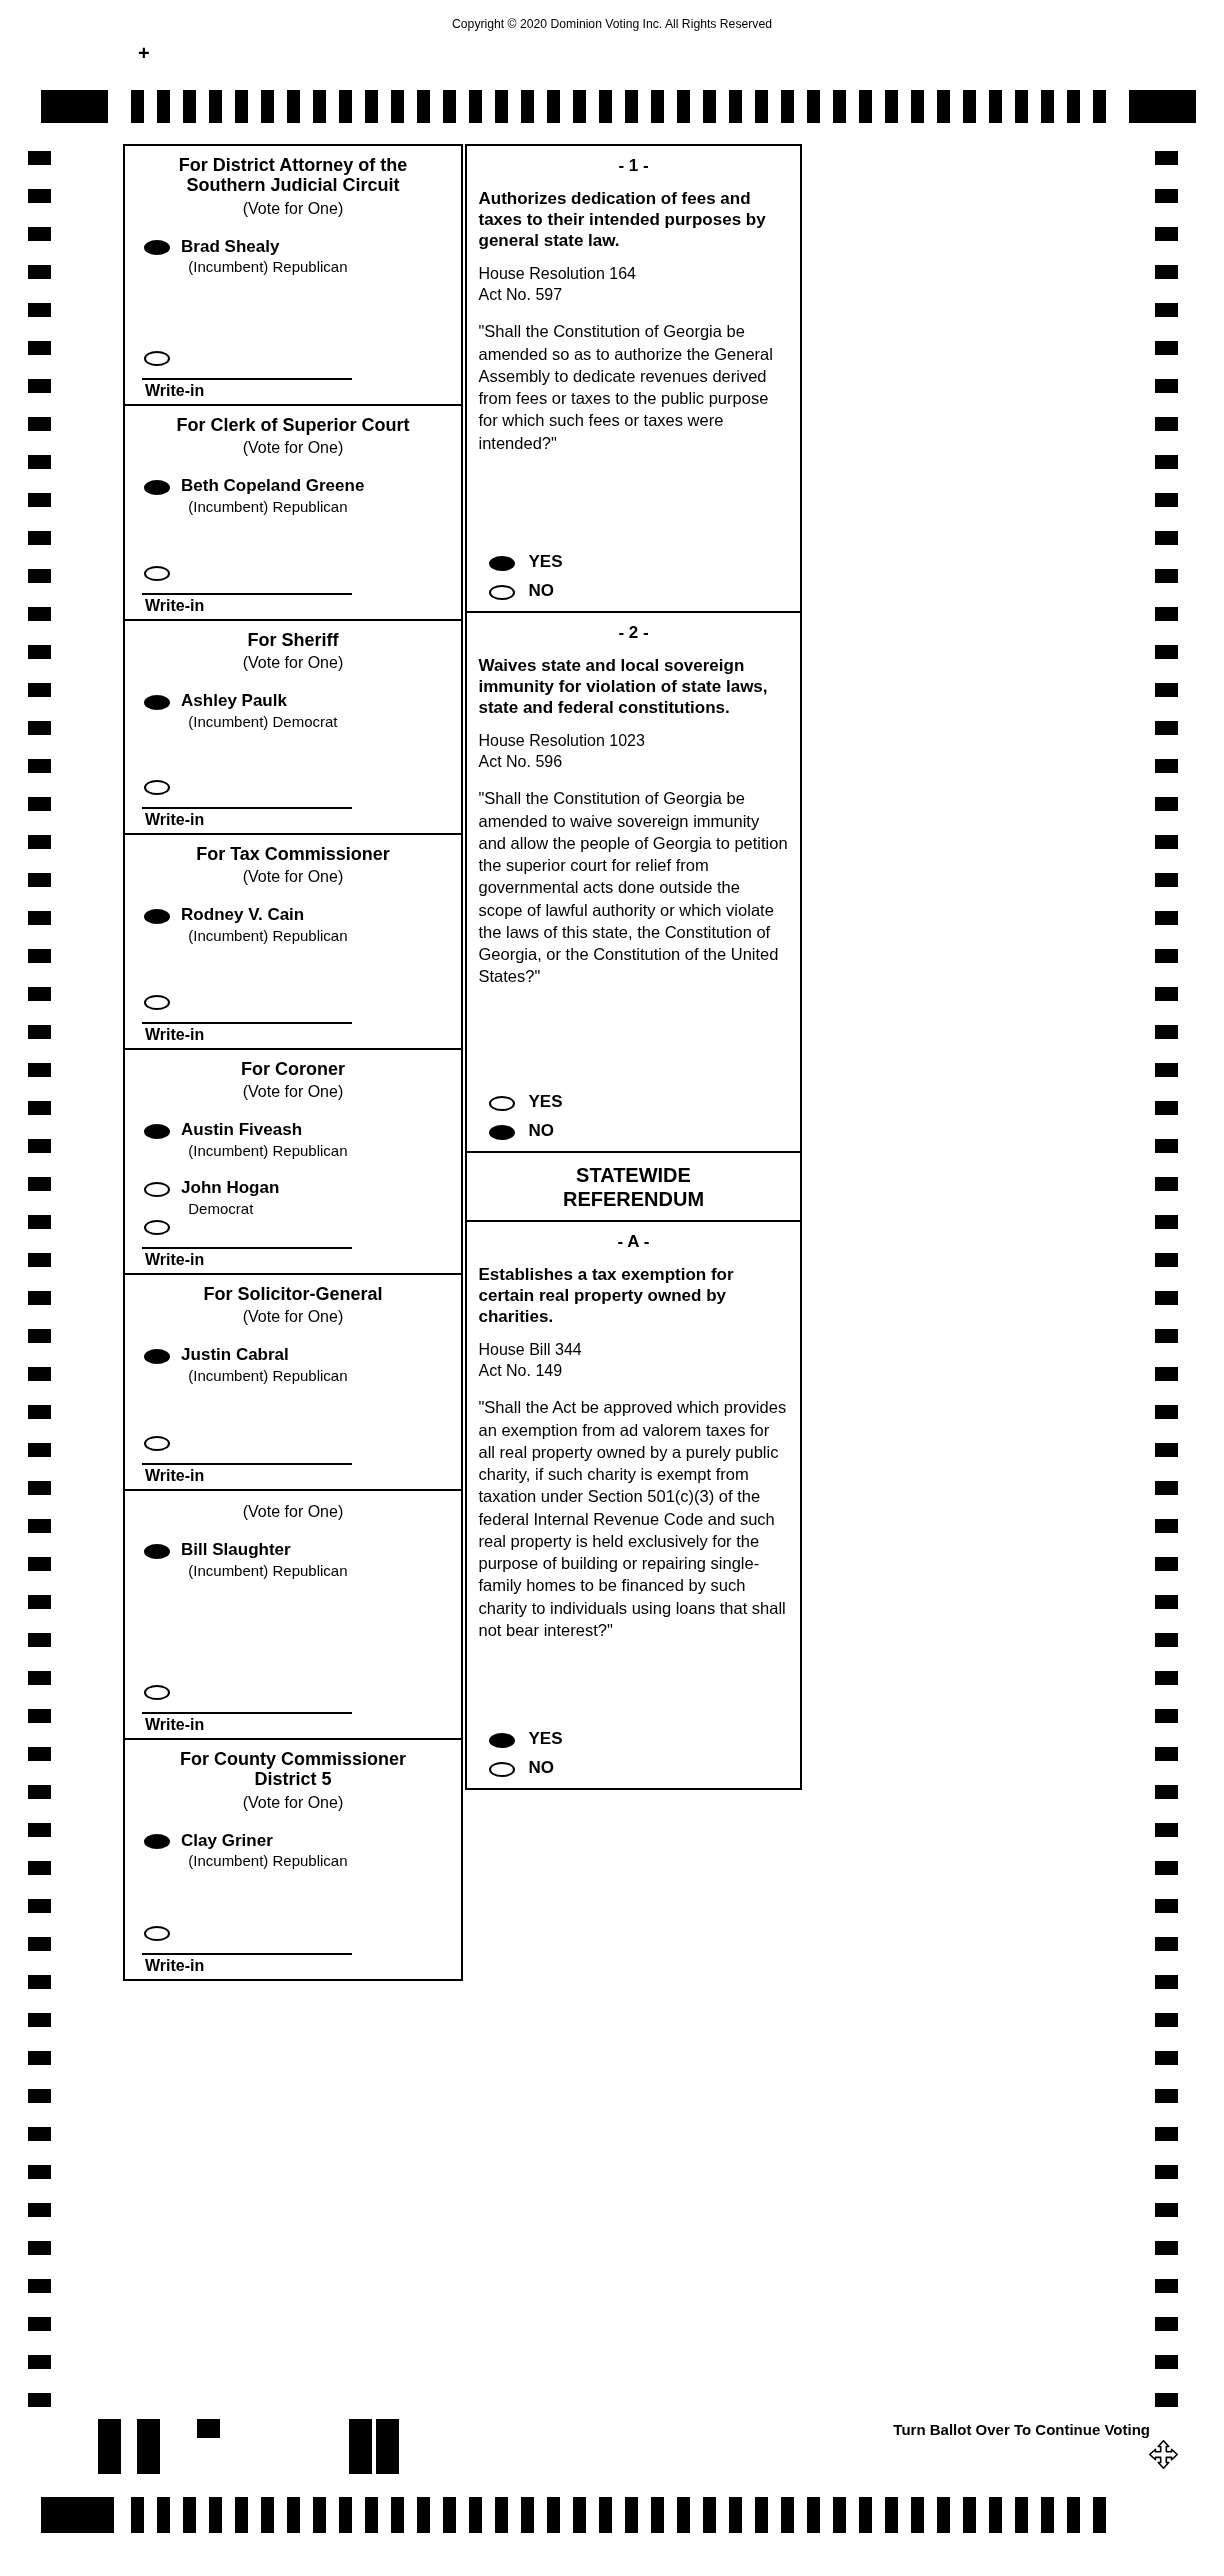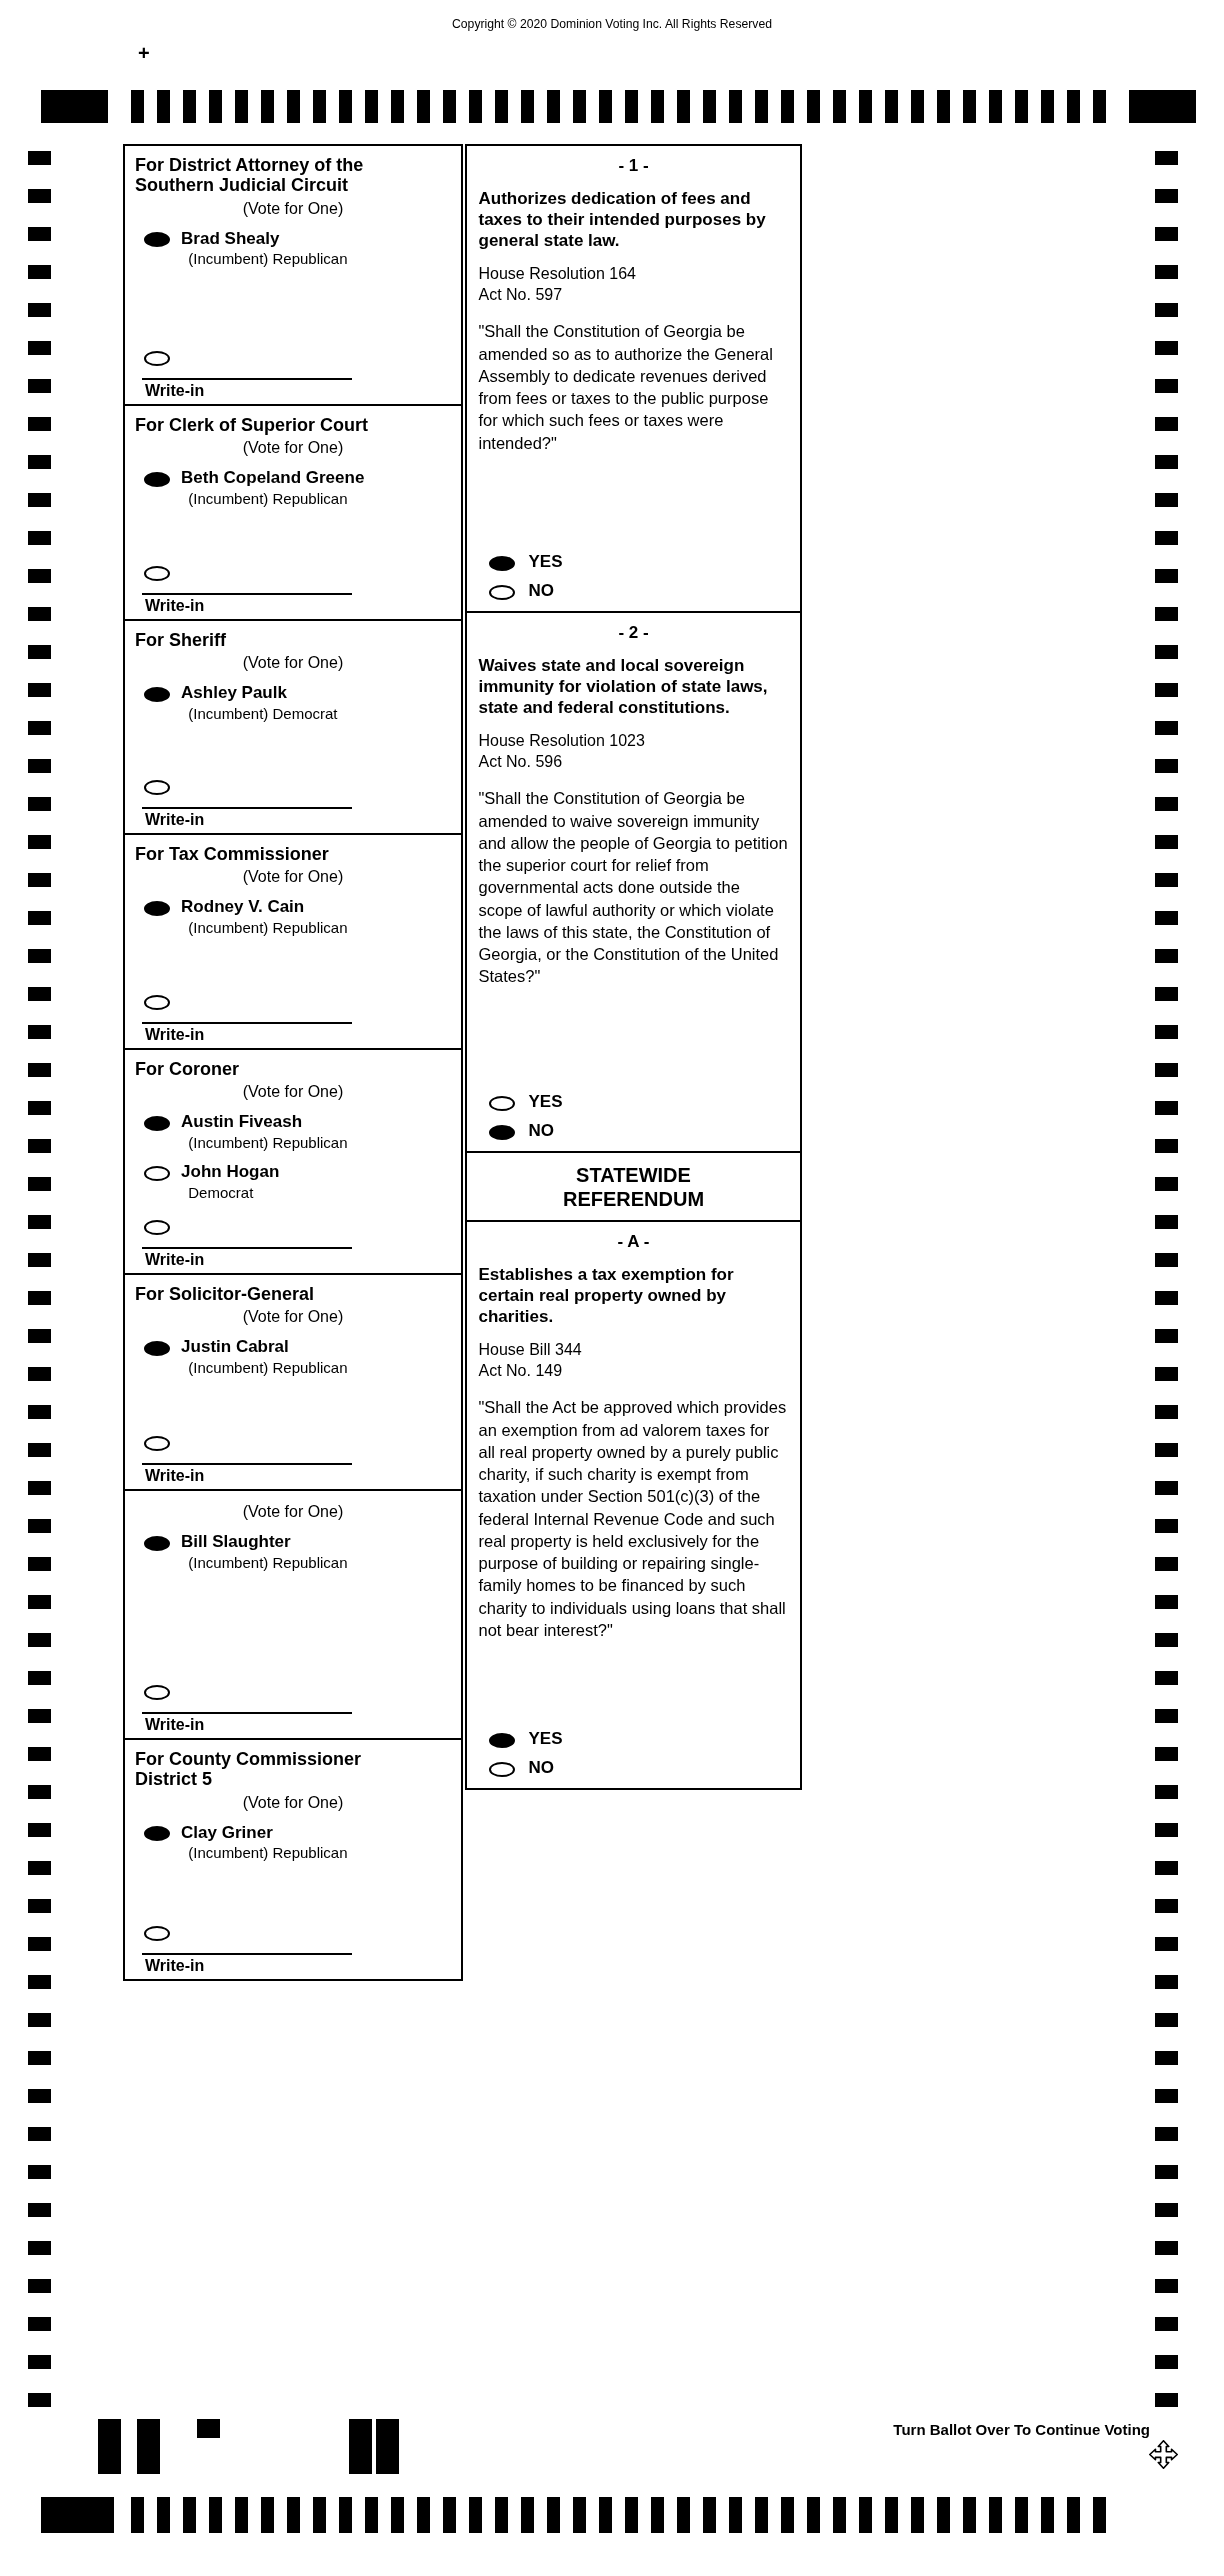--- a/index.html
+++ b/index.html
@@ -34,23 +34,23 @@
   .col { position:absolute; top:144px; border:2.2px solid #000; background:#fff; }
   .races-col { left:123px; width:340px; }
   .measures-col { left:465px; width:337px; }
 
   section { overflow:hidden; }
 
   
   .race { border-bottom:2.2px solid #000; display:flex; flex-direction:column;
           padding:8.6px 10px 4.3px; }
   .race.last { border-bottom:none; }
-  .race-title { font-weight:bold; font-size:18px; line-height:1.15; text-align:left; white-space:pre-line; }
+  .race-title { font-weight:bold; font-size:18px; line-height:1.15; text-align:center; white-space:pre-line; }
   .race-instr { font-size:16px; text-align:center; margin-top:3.6px; }
-  .cand { display:flex; align-items:flex-start; gap:11.5px; margin-top:12px; padding-left:8.6px; }
+  .cand { display:flex; align-items:flex-start; gap:11.5px; margin-top:20px; padding-left:8.6px; }
   .oval { display:inline-block; width:26px; height:15px; border:2.2px solid #000;
           border-radius:50%; background:#fff; flex:none; margin-top:2.9px; }
   .oval.filled { background:#000; }
   .cand-name { display:block; font-weight:bold; font-size:17px; line-height:1.1; }
   .cand-detail { display:block; font-size:15px; margin-top:2.2px; padding-left:7.2px; }
   .writein-group { margin-top:auto; }
   .writein-group .cand { margin-top:0; }
   .writein-line { border-top:2.2px solid #000; width:210px; margin:11.5px 0 0 7.2px; }
   .writein-label { font-weight:bold; font-size:16px; padding-left:10px; margin-top:2.2px; }
 

